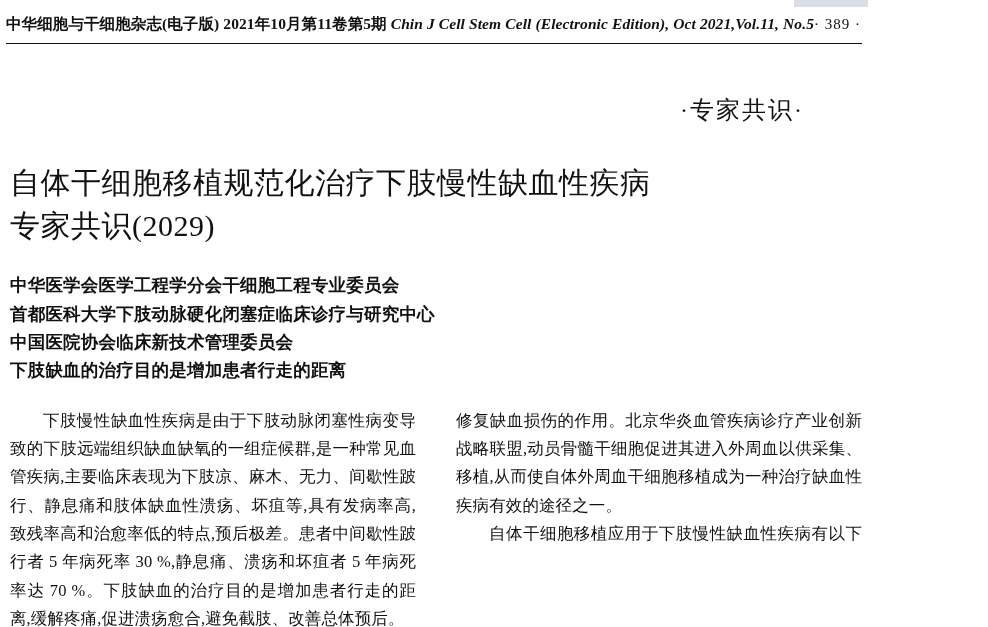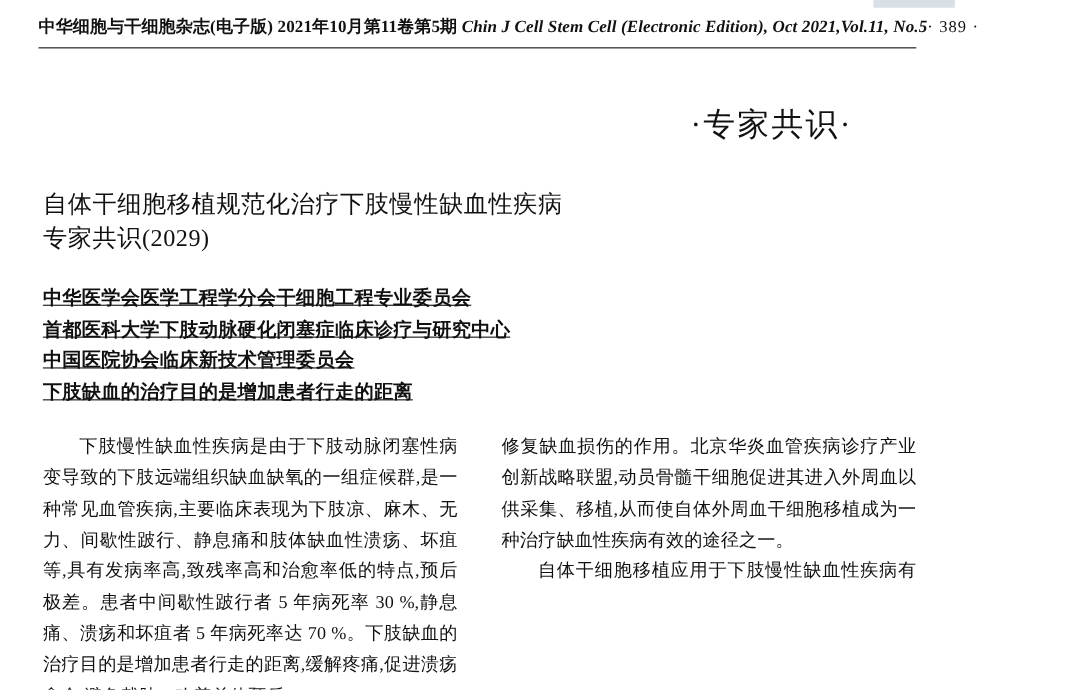--- a/index.html
+++ b/index.html
@@ -14,21 +14,21 @@
     color: #111111;
     overflow: hidden;
     position: relative;
   }
 
   .page {
     position: relative;
     width: 868px;
     height: 627px;
     box-sizing: border-box;
-    padding: 0 35px;
+    padding: 0 6px;
   }
 
   
   .runninghead {
     display: flex;
     align-items: baseline;
     justify-content: space-between;
     padding: 14px 0 6px 0;
     font-size: 15.5px;
     letter-spacing: 0.1px;
@@ -58,49 +58,48 @@
     top: 0;
     right: 0;
     width: 74px;
     height: 7px;
     background: #d8dfe6;
   }
 
   
   .category {
     text-align: right;
-    font-size: 29px;
+    font-size: 24px;
     letter-spacing: 2px;
     padding: 50px 58px 0 0;
     font-family: "Liberation Serif", "DejaVu Serif", serif;
   }
 
   
   .title {
-    font-size: 22px;
+    font-size: 30px;
     line-height: 1.42;
     letter-spacing: 0.5px;
     margin: 36px 0 0 4px;
     font-family: "Liberation Serif", "DejaVu Serif", serif;
   }
   .title .line2 {
     display: block;
   }
 
   
   .affils {
     margin: 24px 0 0 4px;
     font-size: 17.5px;
     line-height: 1.62;
     font-weight: 600;
     letter-spacing: 0.2px;
   }
   .affils div {
     white-space: nowrap;
-    text-decoration: underline;
   }
 
   
   .columns {
     display: flex;
     gap: 40px;
     margin: 22px 0 0 4px;
     font-size: 16.5px;
     line-height: 1.72;
     text-align: justify;

